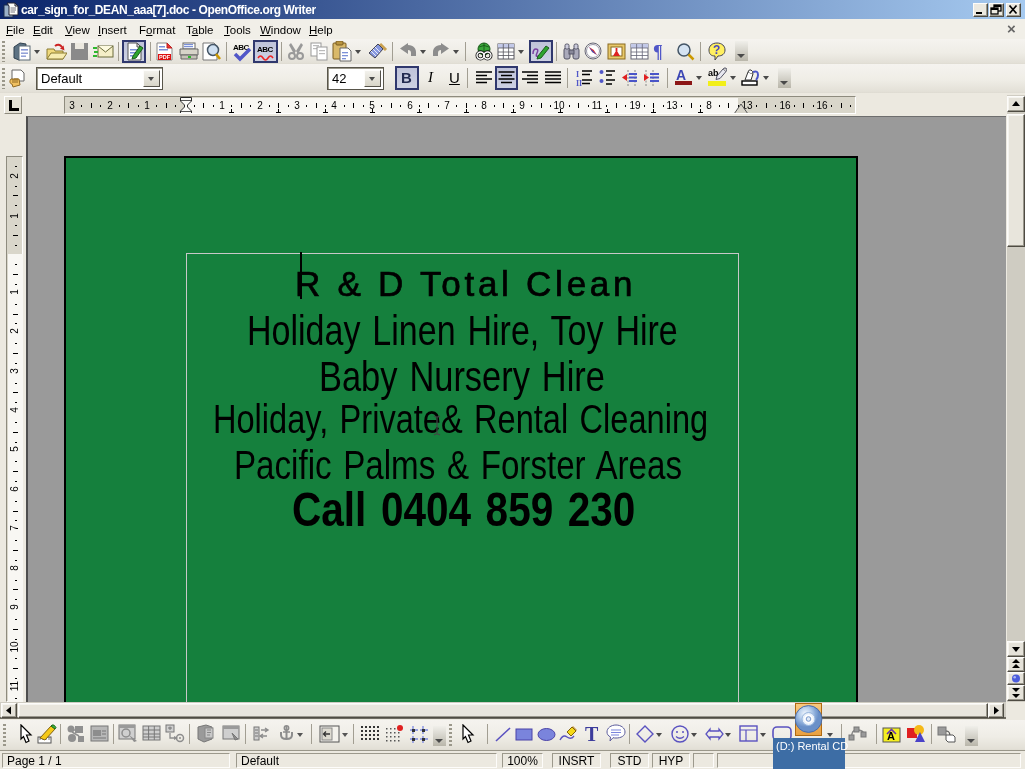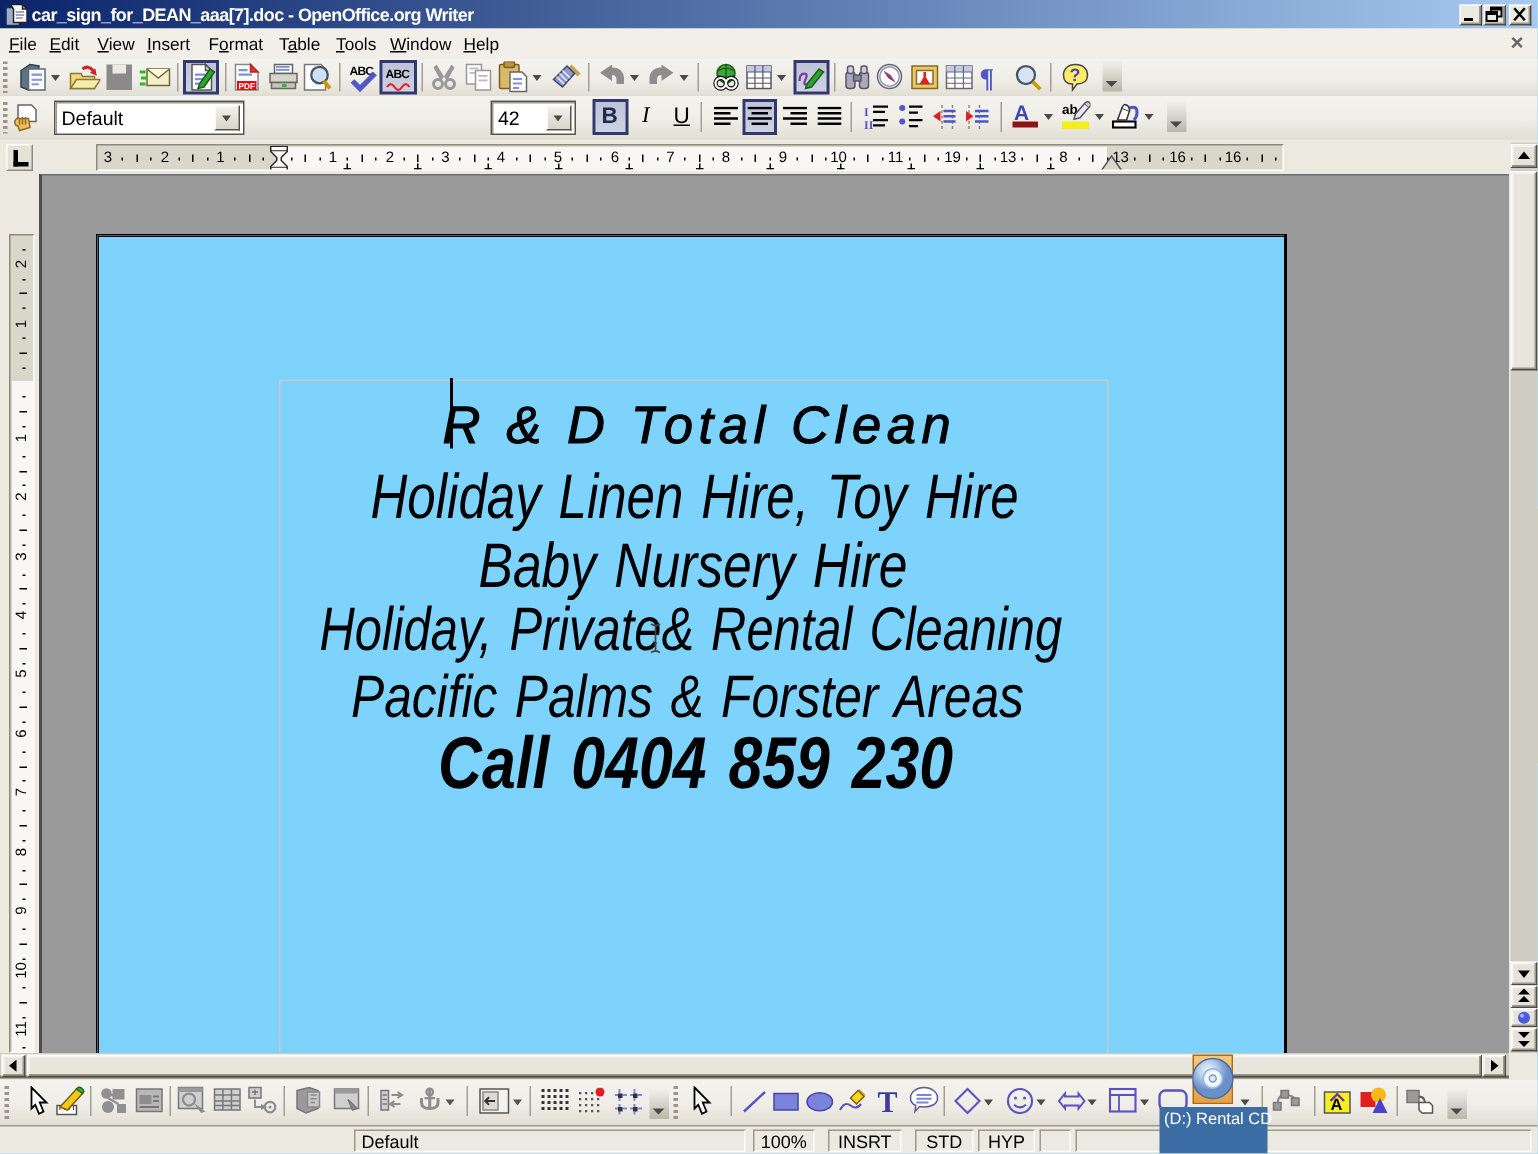--- a/index.html
+++ b/index.html
@@ -23,21 +23,21 @@
 .combo{background:#fff;border:1px solid #58554a;box-shadow:inset 1px 1px 0 #9c998c;font-size:13px;color:#000;box-sizing:border-box;}
 .cbtn{background:linear-gradient(180deg,#f2f1ec,#d8d5c8);border:1px solid;border-color:#fdfcfa #55524a #55524a #fdfcfa;box-sizing:border-box;}
 .morebtn{width:13px;height:20px;background:linear-gradient(180deg,#f0efea,#b9b6aa);}
 
 #corner{left:4px;top:96px;width:18px;height:18px;background:#e4e1d6;border:1px solid;border-color:#fff #8e8b7e #8e8b7e #fff;box-sizing:border-box;}
 #hruler{left:64px;top:96px;width:792px;height:18px;overflow:hidden;background:#d9d6ca;border:1px solid;border-color:#8e8b7e #fff #fff #8e8b7e;box-sizing:border-box;}
 #vruler{left:6px;top:156px;width:17px;height:546px;background:#d9d6ca;border:1px solid;border-color:#8e8b7e #fff #fff #8e8b7e;box-sizing:border-box;}
 .tick{position:absolute;background:#000;}
 
 #docarea{left:26px;top:116px;width:980px;height:586px;background:#9a9a9a;overflow:hidden;border-left:2px solid #4e4e4e;border-top:1px solid #6e6e6e;box-sizing:border-box;}
-#page{position:absolute;left:36px;top:39px;width:794px;height:548px;background:#7dd3fc;border:1px solid #000;border-right:2px solid #000;box-sizing:border-box;box-shadow:inset 1px 1px 0 #000;font-style:italic;}
+#page{position:absolute;left:36px;top:39px;width:794px;height:548px;background:#15803d;border:1px solid #000;border-right:2px solid #000;box-sizing:border-box;box-shadow:inset 1px 1px 0 #000;}
 #frame{position:absolute;left:121px;top:96px;width:553px;height:460px;border:1px solid #c8c8c8;box-sizing:border-box;}
 .tl{position:absolute;white-space:nowrap;color:#000;}
 .sb-btn{background:#e5e2d9;border:1px solid;border-color:#fdfcfa #4e4b42 #4e4b42 #fdfcfa;box-shadow:inset -1px -1px 0 #9a978c,inset 1px 1px 0 #f5f4ef;box-sizing:border-box;}
 #vsb{left:1007px;top:95px;width:18px;height:607px;background:#cfccc2;}
 #hsb{left:0px;top:702px;width:1006px;height:17px;background:#cfccc2;box-shadow:inset 0 -2px 0 #6e6b60;}
 
 #btoolbar{left:0;top:720px;width:1025px;height:30px;background:linear-gradient(180deg,#f5f3ef 0%,#efede6 55%,#e3e0d7 95%,#dedbd1 100%);}
 #statusbar{left:0;top:750px;width:1025px;height:19px;background:#ece9e0;font-size:12px;border-top:1px solid #9a978a;box-sizing:border-box;}
 .sfield{position:absolute;top:2px;height:15px;border:1px solid;border-color:#9c998c #fdfcfa #fdfcfa #9c998c;padding:0 4px;font-size:12px;color:#000;box-sizing:border-box;line-height:14px;}
 svg{display:block;}
@@ -773,20 +773,21 @@
       <rect x="1" y="2" width="8" height="8" fill="#9a9a9a" stroke="#777"></rect>
       <path d="M9 6 Q13 6 13 11" fill="none" stroke="#555" stroke-width="1.2"></path>
       <path d="M11 10 L13 14 L15 10 Z" fill="#555"></path>
       <path d="M9 10 L16 10 L18 12 L18 17 L11 17 L9 15 Z" fill="#fff" stroke="#555"></path>
     </svg>
 <div class="abs morebtn" style="left:965px;top:6px;">
       <div class="dd" style="position:absolute;left:2px;bottom:3px;border-left-width:4px;border-right-width:4px;"></div>
     </div>
 </div>
 <div class="abs" id="statusbar">
+<div class="sfield" style="left:2px;width:228px;">Page 1 / 1</div>
 <div class="sfield" style="left:236px;width:261px;">Default</div>
 <div class="sfield" style="left:502px;width:41px;text-align:center;">100%</div>
 <div class="sfield" style="left:552px;width:49px;text-align:center;">INSRT</div>
 <div class="sfield" style="left:610px;width:39px;text-align:center;">STD</div>
 <div class="sfield" style="left:652px;width:38px;text-align:center;">HYP</div>
 <div class="sfield" style="left:693px;width:21px;"></div>
 <div class="sfield" style="left:717px;width:304px;"></div>
 </div>
 <div class="abs" style="left:795px;top:703px;width:27px;height:33px;background:linear-gradient(180deg,#f8c87e,#e8a040);border:1px solid #b06a10;box-sizing:border-box;"></div>
 <svg class="abs" style="left:795px;top:705px" width="28" height="29">

